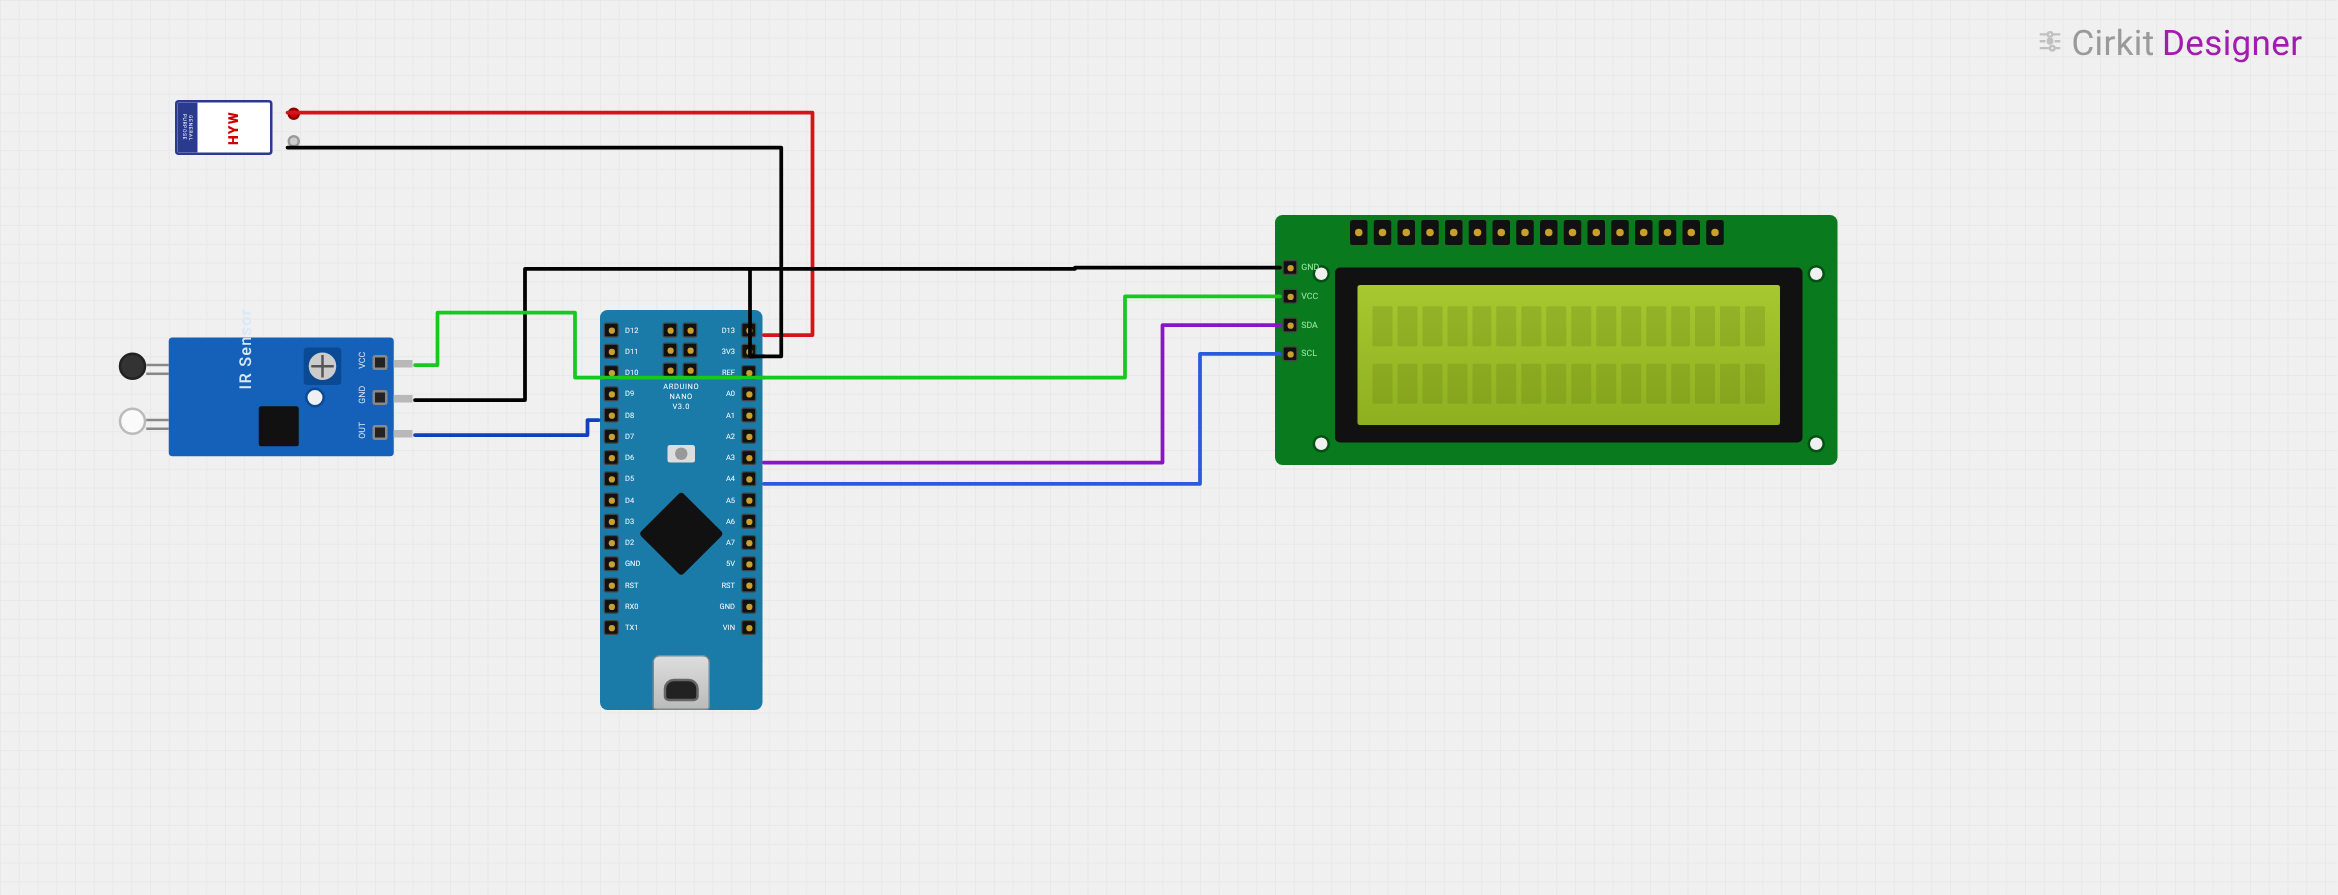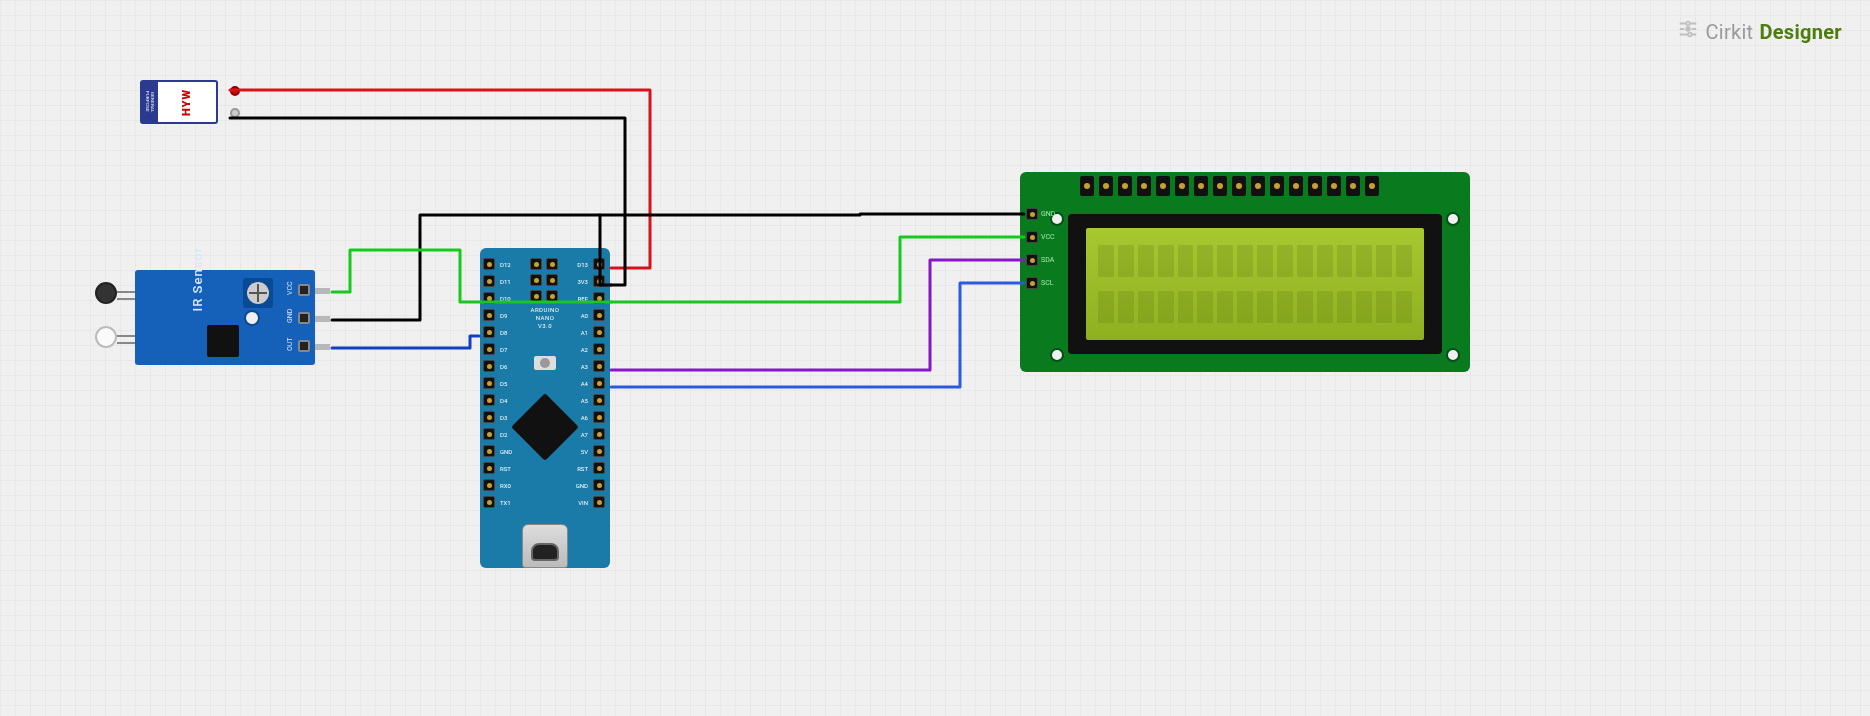--- a/index.html
+++ b/index.html
@@ -17,29 +17,29 @@
     background-color: #f0f0f0;
     background-image:
       linear-gradient(#e8e8e8 1px, transparent 1px),
       linear-gradient(90deg, #e8e8e8 1px, transparent 1px);
     background-size: 15px 15px;
   }
   .watermark {
     position: absolute;
     top: 18px;
     right: 28px;
-    font-size: 20px;
+    font-size: 28px;
     color: #9a9a9a;
     font-weight: 400;
     letter-spacing: 0.3px;
     display: flex;
     align-items: center;
     gap: 6px;
   }
-  .watermark .bold { font-weight: 700; color: #4d7c0f; }
+  .watermark .bold { font-weight: 400; color: #a21caf; }
   .watermark svg { opacity: 0.55; }
   .canvas { position: absolute; inset: 0; }
 
   
   .battery {
     position: absolute;
     left: 140px; top: 80px;
     width: 90px; height: 48px;
   }
   .battery-body {

